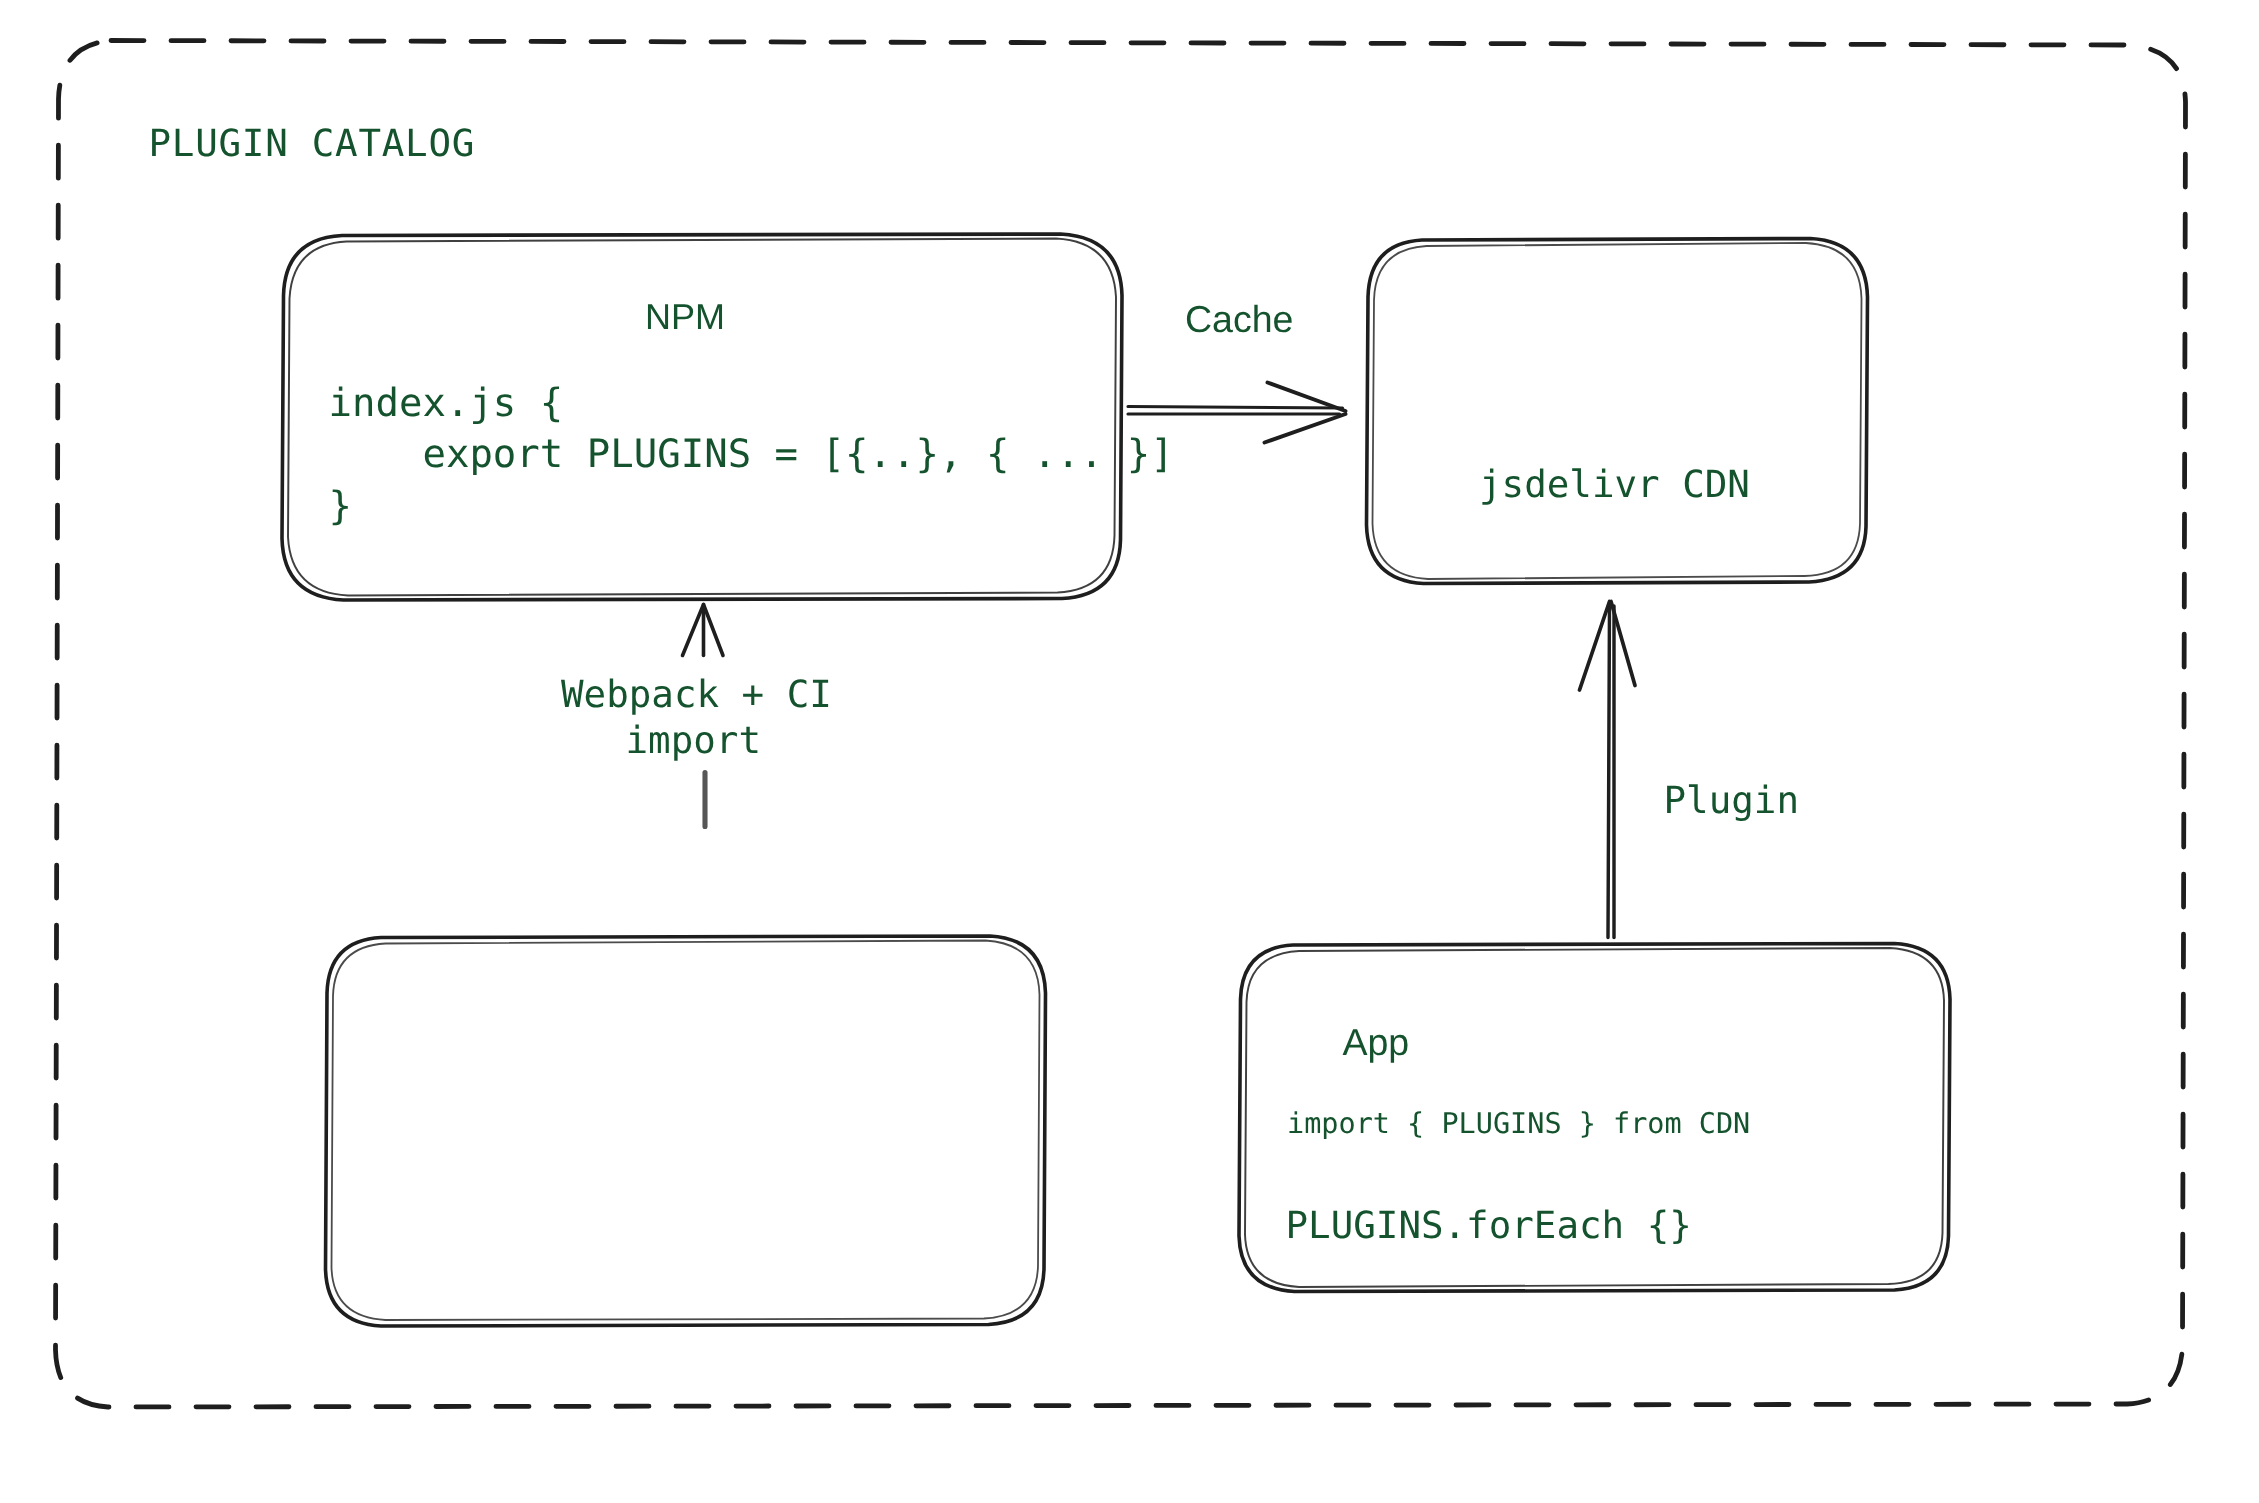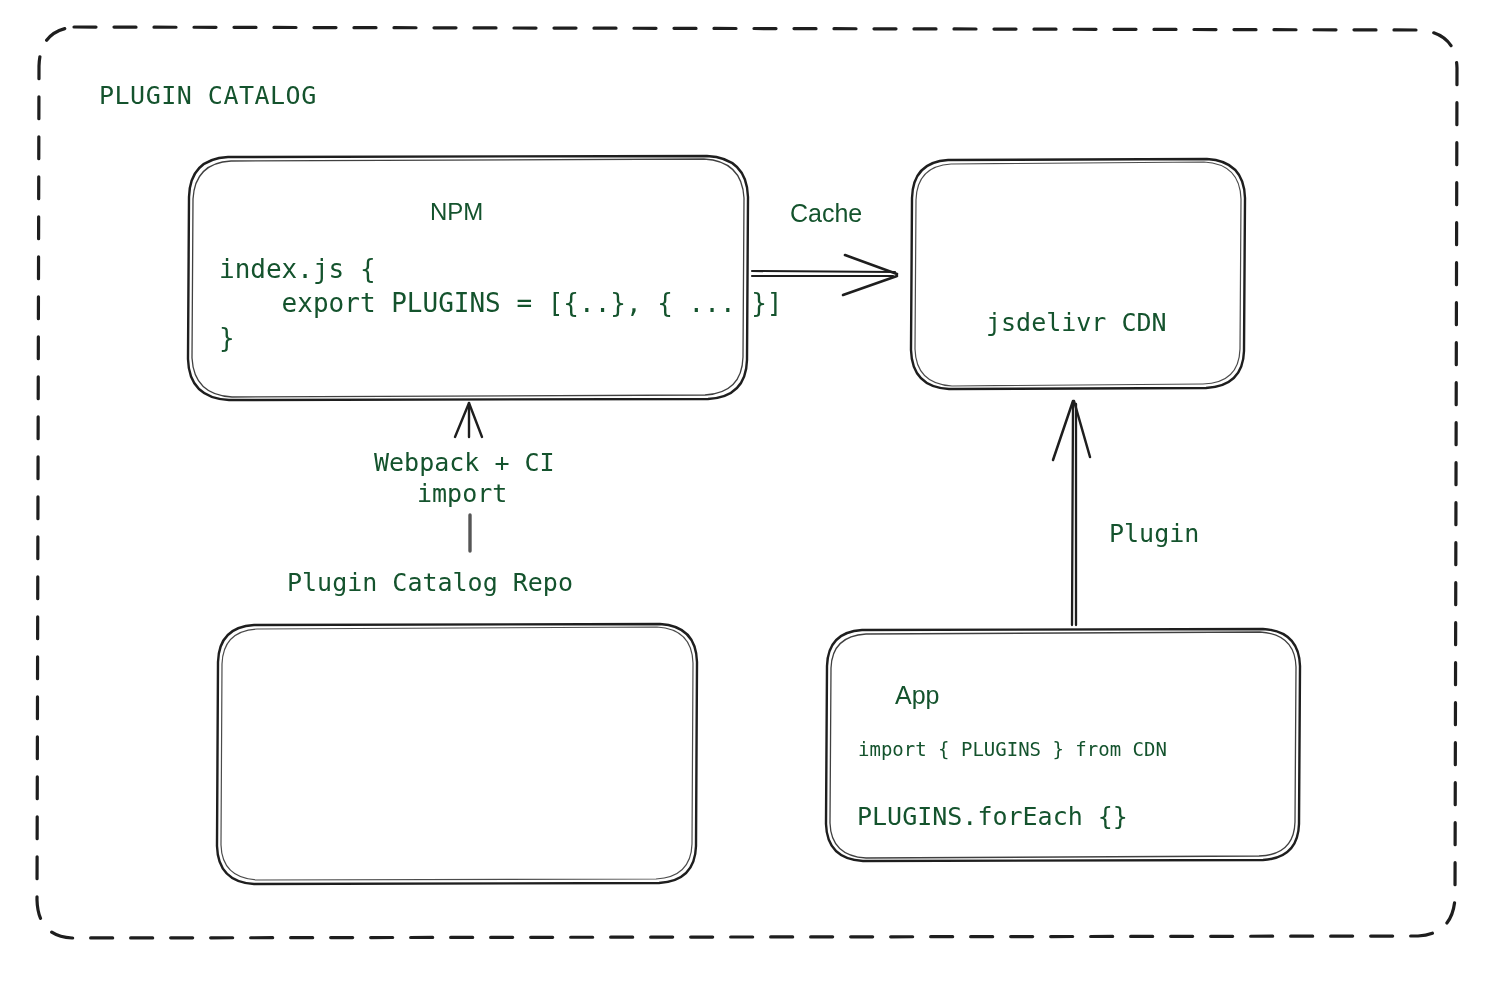--- a/index.html
+++ b/index.html
@@ -194,21 +194,20 @@
 }</div>
 
   <div class="hit" style="left:911px;top:159px;width:334px;height:230px;"></div>
   <div class="lbl mono" id="cdn-title">jsdelivr CDN</div>
 
   <div class="lbl sans" id="cache-label">Cache</div>
 
   <div class="lbl mono" id="webpack-line1">Webpack + CI</div>
   <div class="lbl mono" id="webpack-line2">import</div>
 
-  <div class="lbl mono" id="repo-label">Plugin Catalog Repo</div>
   <div class="hit" style="left:217px;top:624px;width:480px;height:260px;"></div>
 
   <div class="lbl mono" id="import-label">Plugin</div>
 
   <div class="hit" style="left:826px;top:629px;width:474px;height:232px;"></div>
   <div class="lbl sans" id="app-title">App</div>
   <div class="lbl mono" id="app-code1">import { PLUGINS } from CDN</div>
   <div class="lbl mono" id="app-code2">PLUGINS.forEach {}</div>
 
 </div>

